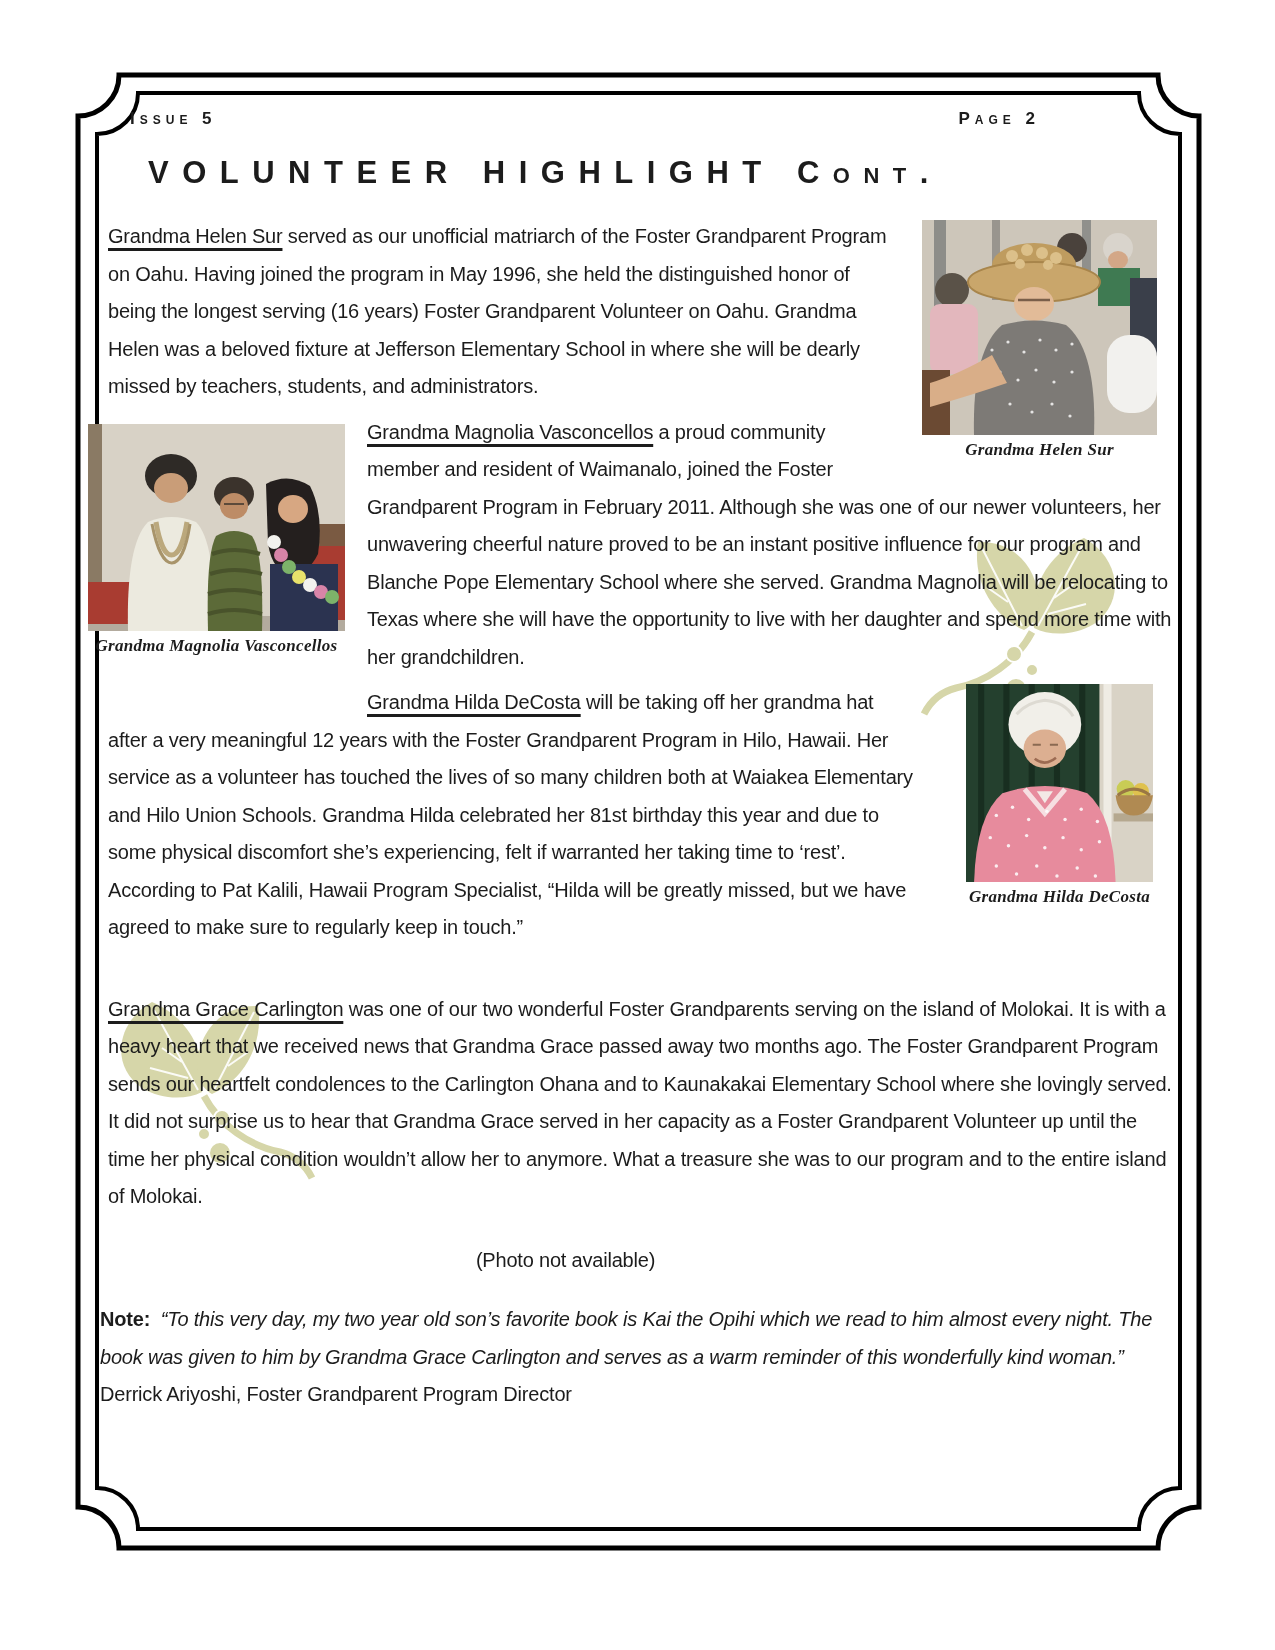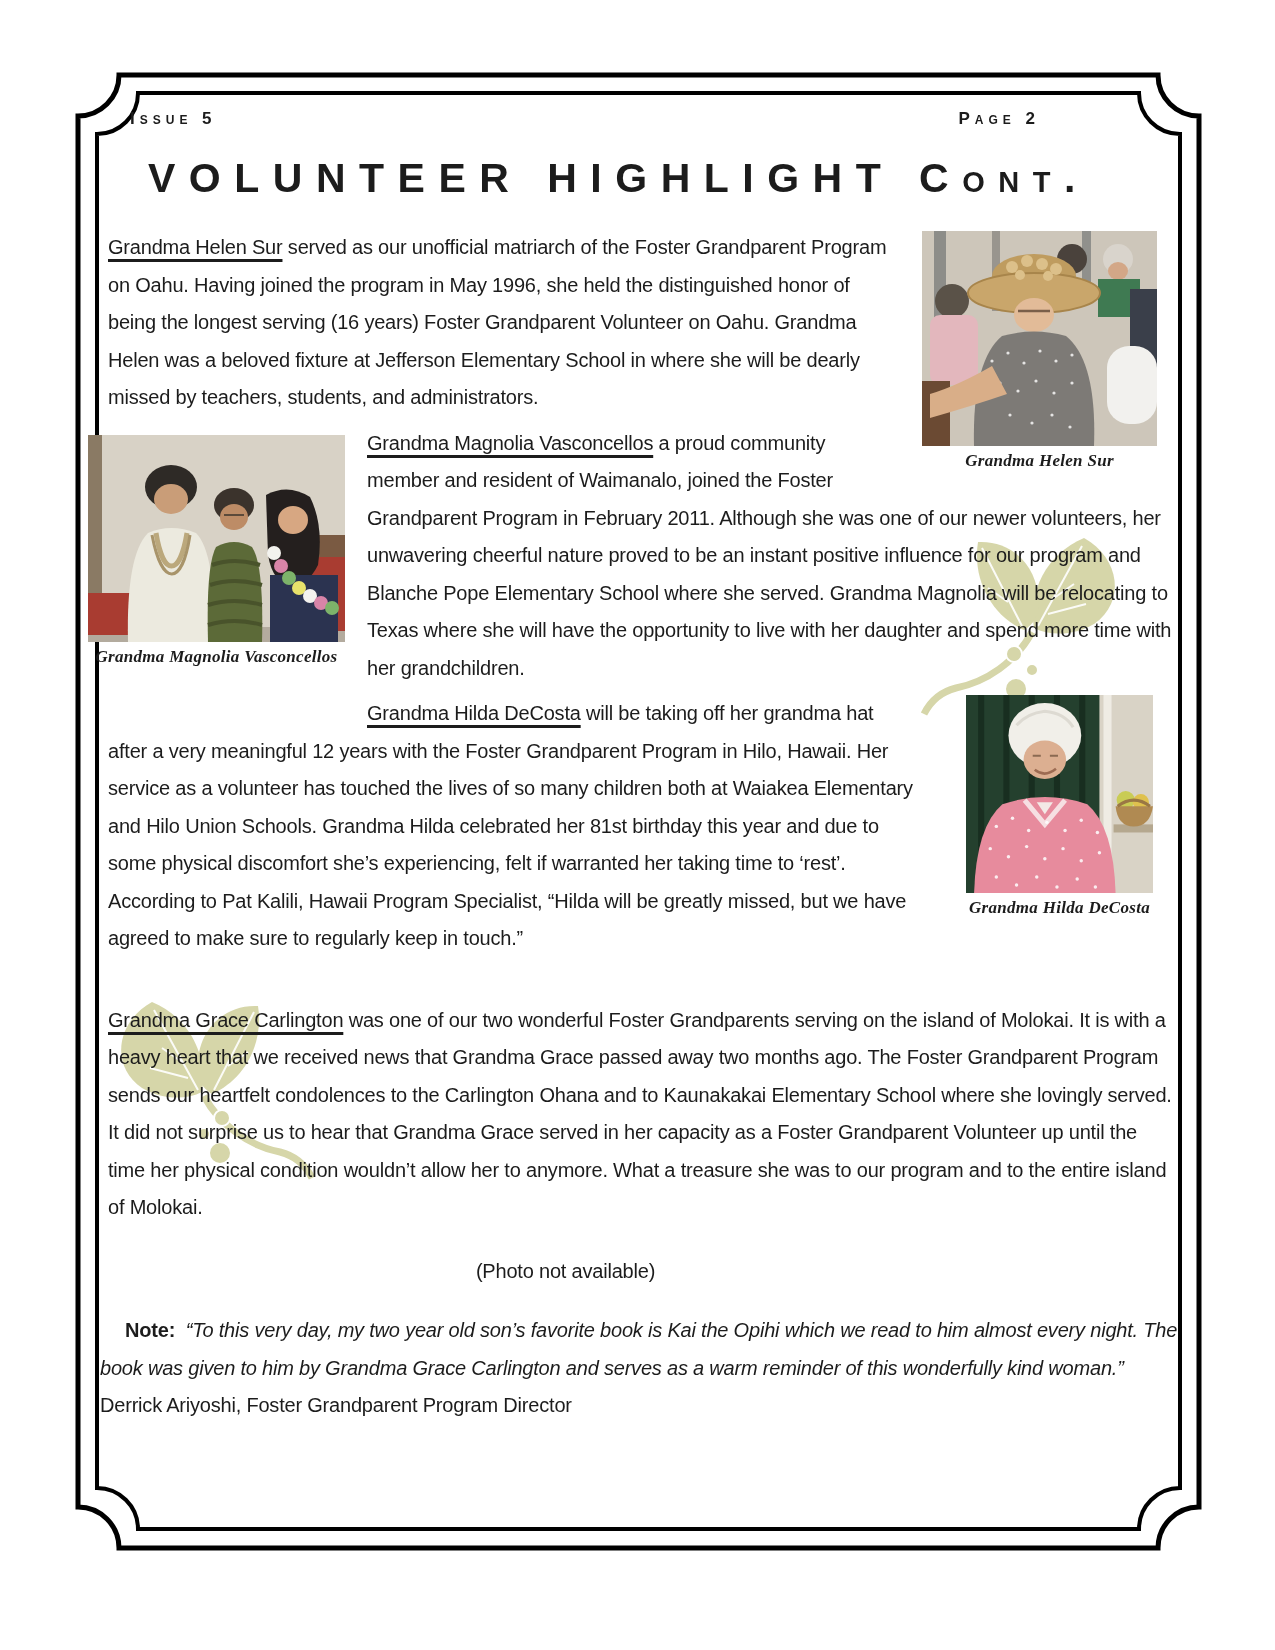--- a/index.html
+++ b/index.html
@@ -6,39 +6,39 @@
   body{width:1275px;height:1650px;font-family:"Liberation Sans",sans-serif;color:#1c1c1c;}
   .page{position:relative;width:1275px;height:1650px;background:#fff;overflow:hidden;}
   .frame{position:absolute;left:0;top:0;z-index:2;pointer-events:none;}
   .watermark{position:absolute;z-index:1;}
   .wm-right{left:916px;top:532px;width:240px;height:185px;}
   .wm-left{left:80px;top:996px;width:240px;height:185px;transform:scaleX(-1);}
   .content{position:absolute;left:100px;top:97px;width:1085px;z-index:3;}
   .issue-row{display:flex;justify-content:space-between;align-items:flex-start;
     padding:12px 145px 0 30px;font-variant:small-caps;font-weight:bold;
     font-size:17px;letter-spacing:5px;gap:8px;}
-  .title{font-variant:small-caps;font-weight:bold;font-size:41px;
+  .title{font-variant:small-caps;font-weight:bold;font-size:31px;
     letter-spacing:13.5px;margin:26px 0 0 48px;}
   .flow{margin-top:27px;font-size:20px;line-height:37.5px;letter-spacing:-0.2px;}
   .para{margin:8px;}
   .lead{text-decoration:underline;text-decoration-thickness:2.5px;text-underline-offset:5px;}
   .fig{display:block;margin:0;}
   .fig-right{float:right;}
   .fig-left{float:left;}
   .fig-helen{width:235px;margin:2px 28px 14px 20px;}
   .fig-magnolia{width:257px;margin:10px 22px 44px -12px;}
   .fig-hilda{width:187px;margin:0 32px 8px 50px;}
   .photo{display:block;width:100%;}
   .photo svg{display:block;width:100%;height:auto;}
   .caption{font-family:"Liberation Serif",serif;font-style:italic;font-weight:bold;
     font-size:17px;text-align:center;margin-top:4px;letter-spacing:0.3px;line-height:22px;}
   .para-grace{clear:both;margin-top:44px;}
   .photo-na{text-align:center;margin:26px 170px 0 16px;}
   .note{margin-top:22px;}
-  .note-label{font-weight:bold;padding-left:25px;}
+  .note-label{font-weight:bold;}
   .note-quote{font-style:italic;}
 </style>
 </head>
 <body>
 
 <div class="page">
 
   <svg class="frame" width="1275" height="1650" viewBox="0 0 1275 1650">
     <path d="M119 75 H 1158 A 41 41 0 0 0 1199 116 V 1507 A 41 41 0 0 0 1158 1548 H 119 A 41 41 0 0 0 78 1507 V 116 A 41 41 0 0 0 119 75 Z" fill="none" stroke="#000" stroke-width="5"></path>
     <path d="M138 93 H 1139 A 41 41 0 0 0 1180 134 V 1488 A 41 41 0 0 0 1139 1529 H 138 A 41 41 0 0 0 97 1488 V 134 A 41 41 0 0 0 138 93 Z" fill="none" stroke="#000" stroke-width="4"></path>

